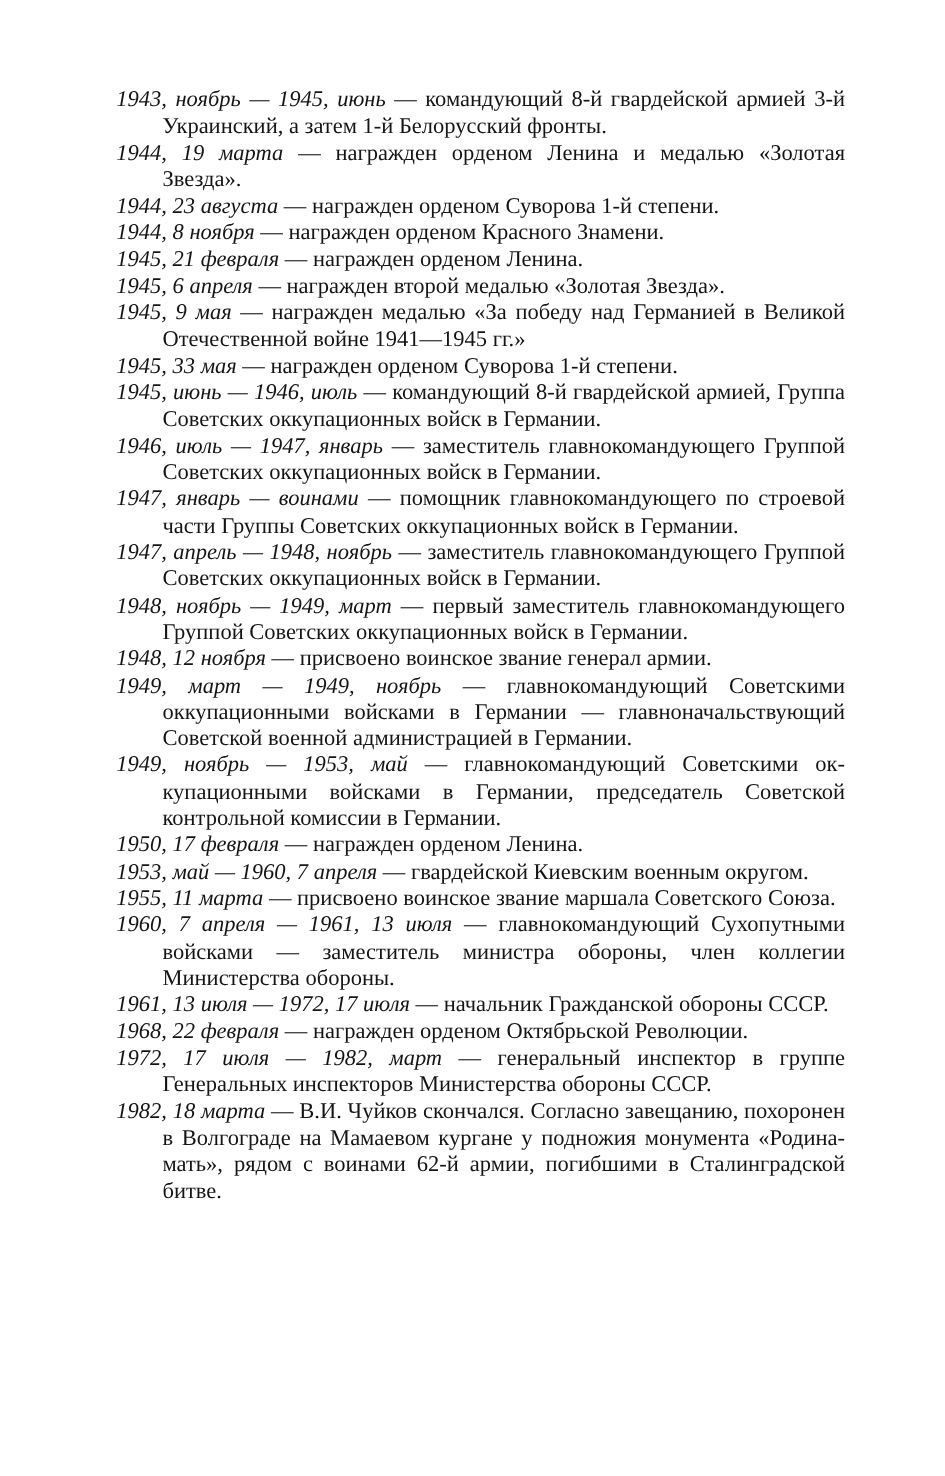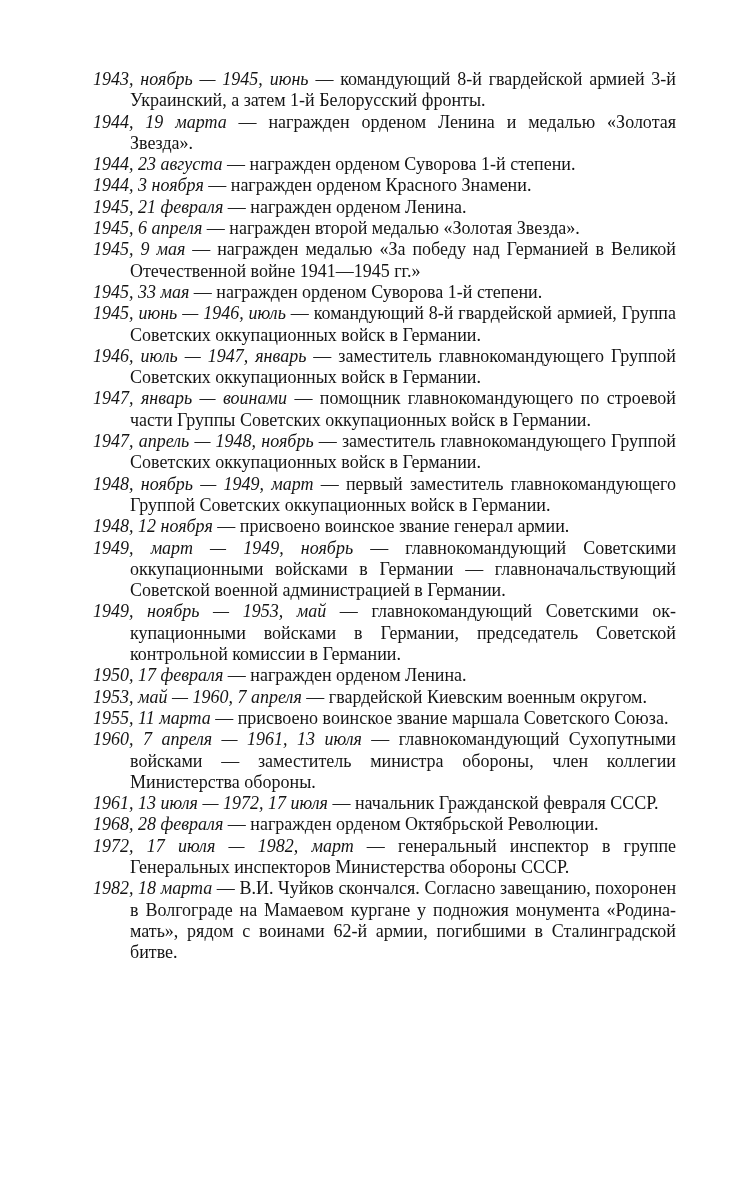--- a/index.html
+++ b/index.html
@@ -42,21 +42,21 @@
 <body>
 
 <div class="page" style="background: rgb(255, 255, 255); color: rgb(20, 20, 20);">
   <div class="timeline" id="timeline">
   <p class="entry"><span class="date">1943, ноябрь — 1945, июнь</span><span class="sep"> — </span><span class="desc">командующий 8-й гвардейской ар­мией 3-й Украинский, а затем 1-й Белорусский фронты.</span></p>
 
   <p class="entry"><span class="date">1944, 19 марта</span><span class="sep"> — </span><span class="desc">награжден орденом Ленина и медалью «Золотая Звезда».</span></p>
 
   <p class="entry"><span class="date">1944, 23 августа</span><span class="sep"> — </span><span class="desc">награжден орденом Суворова 1-й степени.</span></p>
 
-  <p class="entry"><span class="date">1944, 3 ноября</span><span class="sep"> — </span><span class="desc">награжден орденом Красного Знамени.</span></p>
+  <p class="entry"><span class="date">1944, 8 ноября</span><span class="sep"> — </span><span class="desc">награжден орденом Красного Знамени.</span></p>
 
   <p class="entry"><span class="date">1945, 21 февраля</span><span class="sep"> — </span><span class="desc">награжден орденом Ленина.</span></p>
 
   <p class="entry"><span class="date">1945, 6 апреля</span><span class="sep"> — </span><span class="desc">награжден второй медалью «Золотая Звезда».</span></p>
 
   <p class="entry"><span class="date">1945, 9 мая</span><span class="sep"> — </span><span class="desc">награжден медалью «За победу над Германией в Ве­ликой Отечественной войне 1941—1945 гг.»</span></p>
 
   <p class="entry"><span class="date">1945, 33 мая</span><span class="sep"> — </span><span class="desc">награжден орденом Суворова 1-й степени.</span></p>
 
   <p class="entry"><span class="date">1945, июнь — 1946, июль</span><span class="sep"> — </span><span class="desc">командующий 8-й гвардейской ар­мией, Группа Советских оккупационных войск в Германии.</span></p>
@@ -77,21 +77,21 @@
   <p class="entry"><span class="date">1949, ноябрь — 1953, май</span><span class="sep"> — </span><span class="desc">главнокомандующий Советскими ок­купационными войсками в Германии, председатель Совет­ской контрольной комиссии в Германии.</span></p>
 
   <p class="entry"><span class="date">1950, 17 февраля</span><span class="sep"> — </span><span class="desc">награжден орденом Ленина.</span></p>
 
   <p class="entry"><span class="date">1953, май — 1960, 7 апреля</span><span class="sep"> — </span><span class="desc">гвардейской Киевским военным округом.</span></p>
 
   <p class="entry"><span class="date">1955, 11 марта</span><span class="sep"> — </span><span class="desc">присвоено воинское звание маршала Советско­го Союза.</span></p>
 
   <p class="entry"><span class="date">1960, 7 апреля — 1961, 13 июля</span><span class="sep"> — </span><span class="desc">главнокомандующий Сухопут­ными войсками — заместитель министра обороны, член коллегии Министерства обороны.</span></p>
 
-  <p class="entry"><span class="date">1961, 13 июля — 1972, 17 июля</span><span class="sep"> — </span><span class="desc">начальник Гражданской февраля СССР.</span></p>
+  <p class="entry"><span class="date">1961, 13 июля — 1972, 17 июля</span><span class="sep"> — </span><span class="desc">начальник Гражданской обороны СССР.</span></p>
 
-  <p class="entry"><span class="date">1968, 28 февраля</span><span class="sep"> — </span><span class="desc">награжден орденом Октябрьской Революции.</span></p>
+  <p class="entry"><span class="date">1968, 22 февраля</span><span class="sep"> — </span><span class="desc">награжден орденом Октябрьской Революции.</span></p>
 
   <p class="entry"><span class="date">1972, 17 июля — 1982, март</span><span class="sep"> — </span><span class="desc">генеральный инспектор в группе Генеральных инспекторов Министерства обороны СССР.</span></p>
 
   <p class="entry"><span class="date">1982, 18 марта</span><span class="sep"> — </span><span class="desc">В.И. Чуйков скончался. Согласно завещанию, похоронен в Волгограде на Мамаевом кургане у подножия монумента «Родина-мать», рядом с воинами 62-й армии, по­гибшими в Сталинградской битве.</span></p>
 </div>
 </div>
 
 </body></html>

